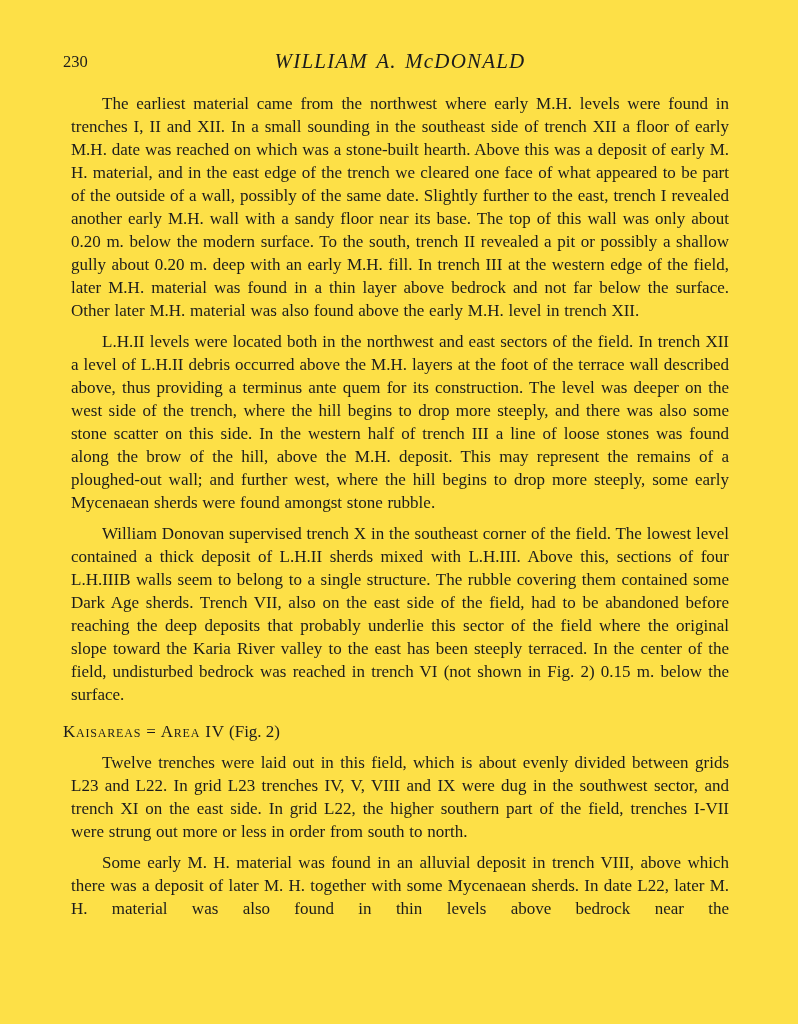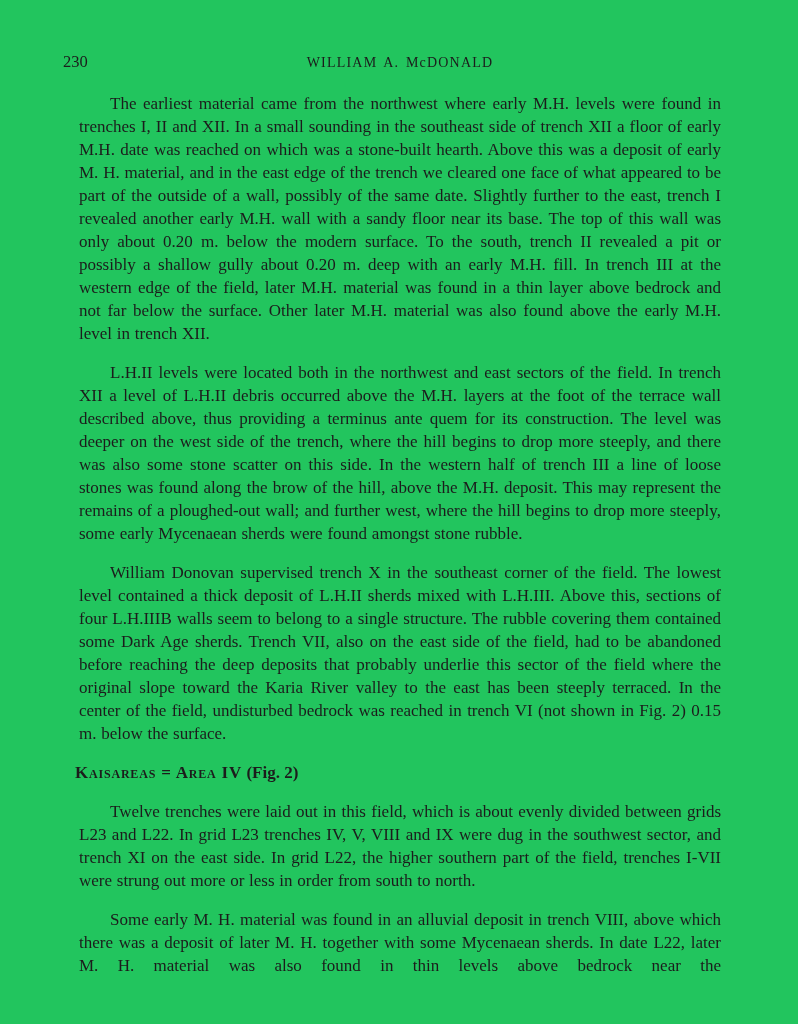--- a/index.html
+++ b/index.html
@@ -26,54 +26,55 @@
     margin-bottom: 19px;
     height: 23px;
   }
   .page-number {
     position: absolute;
     left: 0;
     top: 0;
     font-size: 16.5px;
   }
   .running-head {
-    font-size: 14px;
+    font-size: 21px;
     letter-spacing: 1.2px;
     word-spacing: 2px;
+    font-style: italic;
   }
   .text-body {
     text-align: justify;
   }
   .body-para {
-    margin: 16px;
+    margin: 8px;
     text-indent: 31px;
     text-align: justify;
     word-spacing: 0.5px;
   }
   .body-para.continued {
     text-align-last: justify;
   }
   .section-heading {
-    margin: 14px 0 7px 12px;
+    margin: 14px 0 7px 0;
     font-size: 17px;
-    font-weight: bold;
+    font-weight: normal;
     text-align: left;
     text-indent: 0;
   }
   .smallcaps {
     font-variant: small-caps;
     letter-spacing: 0.8px;
   }
   .italic {
   }
 </style>
 </head>
 <body style="background: rgb(253, 253, 251);">
 
-<div class="page" style="background: #22c55e; color: rgb(28, 28, 28);">
+<div class="page" style="background: #fde047; color: rgb(28, 28, 28);">
   <div class="header">
     <span class="page-number">230</span>
     <span class="running-head">WILLIAM A. McDONALD</span>
   </div>
   <main class="text-body">
       <p class="body-para"><span>The earliest material came from the northwest where early M.H. levels were found in trenches I, II and XII.  In a small sounding in the southeast side of trench XII a floor of early M.H. date was reached on which was a stone-built hearth.  Above this was a deposit of early M. H. material, and in the east edge of the trench we cleared one face of what appeared to be part of the outside of a wall, possibly of the same date.  Slightly further to the east, trench I revealed another early M.H. wall with a sandy floor near its base.  The top of this wall was only about 0.20 m. below the modern surface.  To the south, trench II revealed a pit or possibly a shallow gully about 0.20 m. deep with an early M.H. fill.  In trench III at the western edge of the field, later M.H. material was found in a thin layer above bedrock and not far below the surface.  Other later M.H. material was also found above the early M.H. level in trench XII.</span></p>
       <p class="body-para"><span>L.H.II levels were located both in the northwest and east sectors of the field.  In trench XII a level of L.H.II debris occurred above the M.H. layers at the foot of the terrace wall described above, thus providing a </span><span class="italic">terminus ante quem</span><span> for its construction. The level was deeper on the west side of the trench, where the hill begins to drop more steeply, and there was also some stone scatter on this side.  In the western half of trench III a line of loose stones was found along the brow of the hill, above the M.H. deposit.  This may represent the remains of a ploughed-out wall; and further west, where the hill begins to drop more steeply, some early Mycenaean sherds were found amongst stone rubble.</span></p>
       <p class="body-para"><span>William Donovan supervised trench X in the southeast corner of the field.  The lowest level contained a thick deposit of L.H.II sherds mixed with L.H.III.  Above this, sections of four L.H.IIIB walls seem to belong to a single structure.  The rubble covering them contained some Dark Age sherds.  Trench VII, also on the east side of the field, had to be abandoned before reaching the deep deposits that probably underlie this sector of the field where the original slope toward the Karia River valley to the east has been steeply terraced.  In the center of the field, undisturbed bedrock was reached in trench VI (not shown in Fig. 2) 0.15 m. below the surface.</span></p>
       <h2 class="section-heading"><span class="smallcaps">Kaisareas = Area IV</span><span> (Fig. 2)</span></h2>
       <p class="body-para"><span>Twelve trenches were laid out in this field, which is about evenly divided between grids L23 and L22.  In grid L23 trenches IV, V, VIII and IX were dug in the southwest sector, and trench XI on the east side.  In grid L22, the higher southern part of the field, trenches I-VII were strung out more or less in order from south to north.</span></p>

